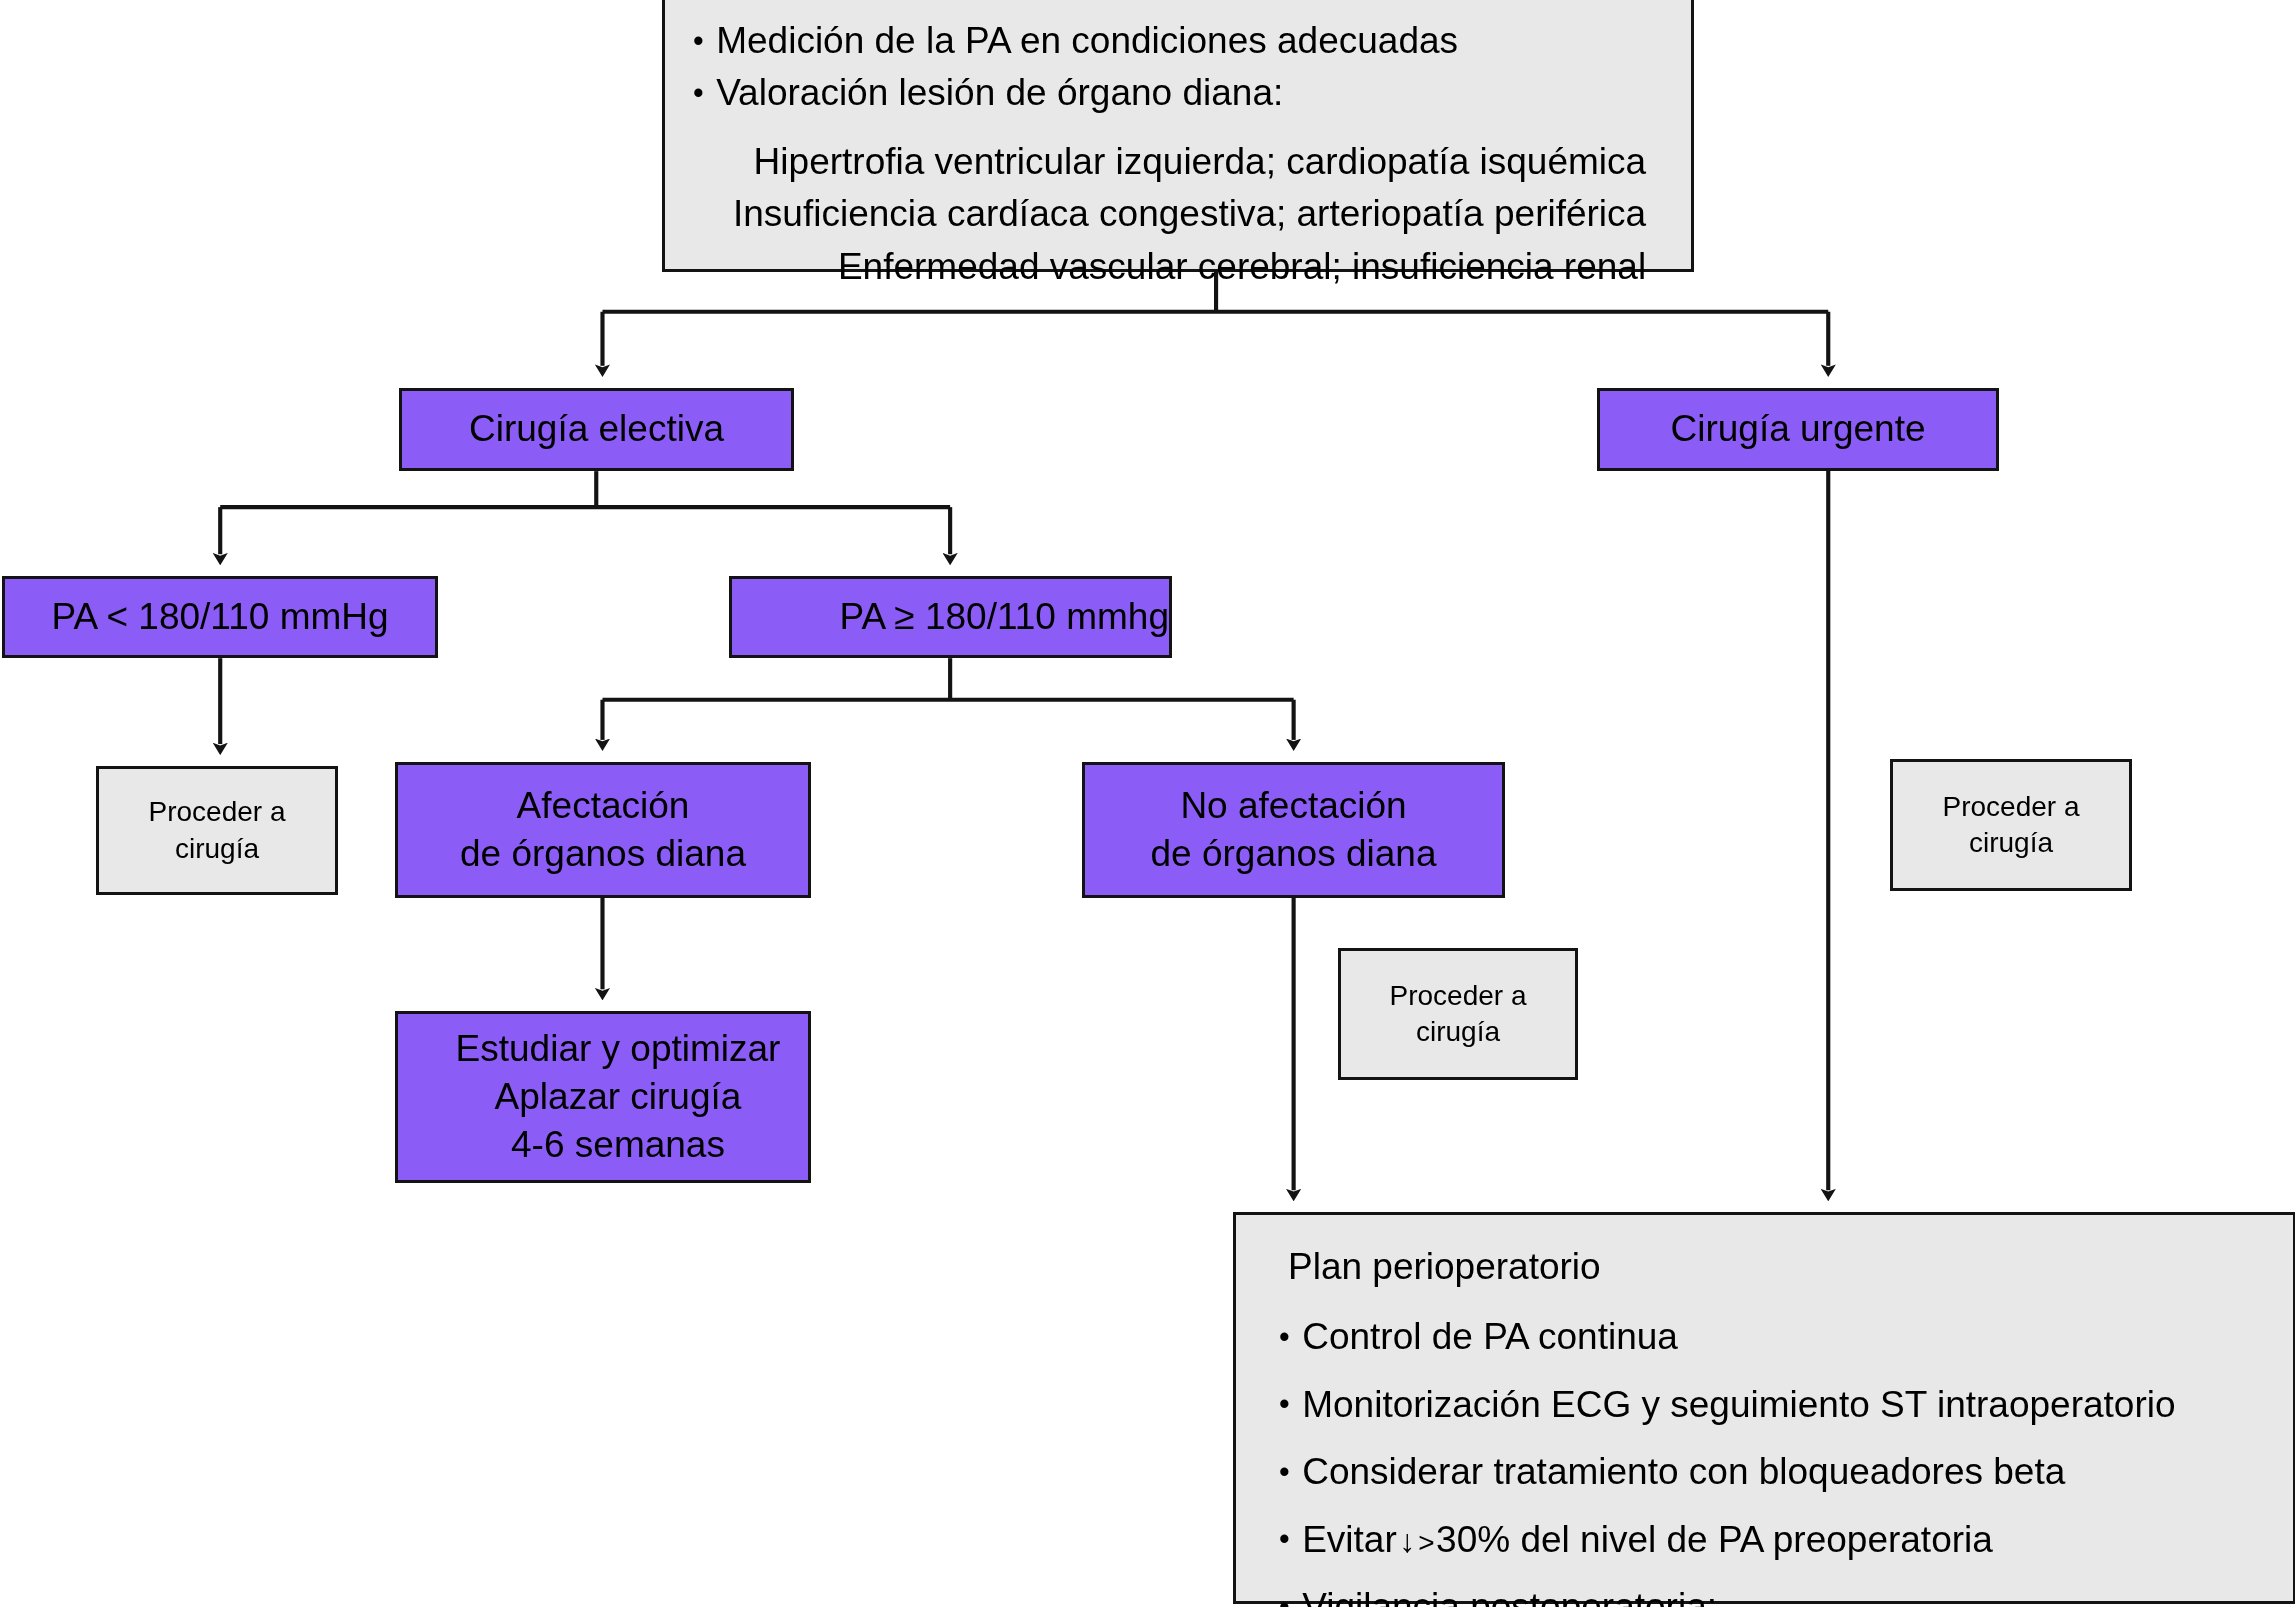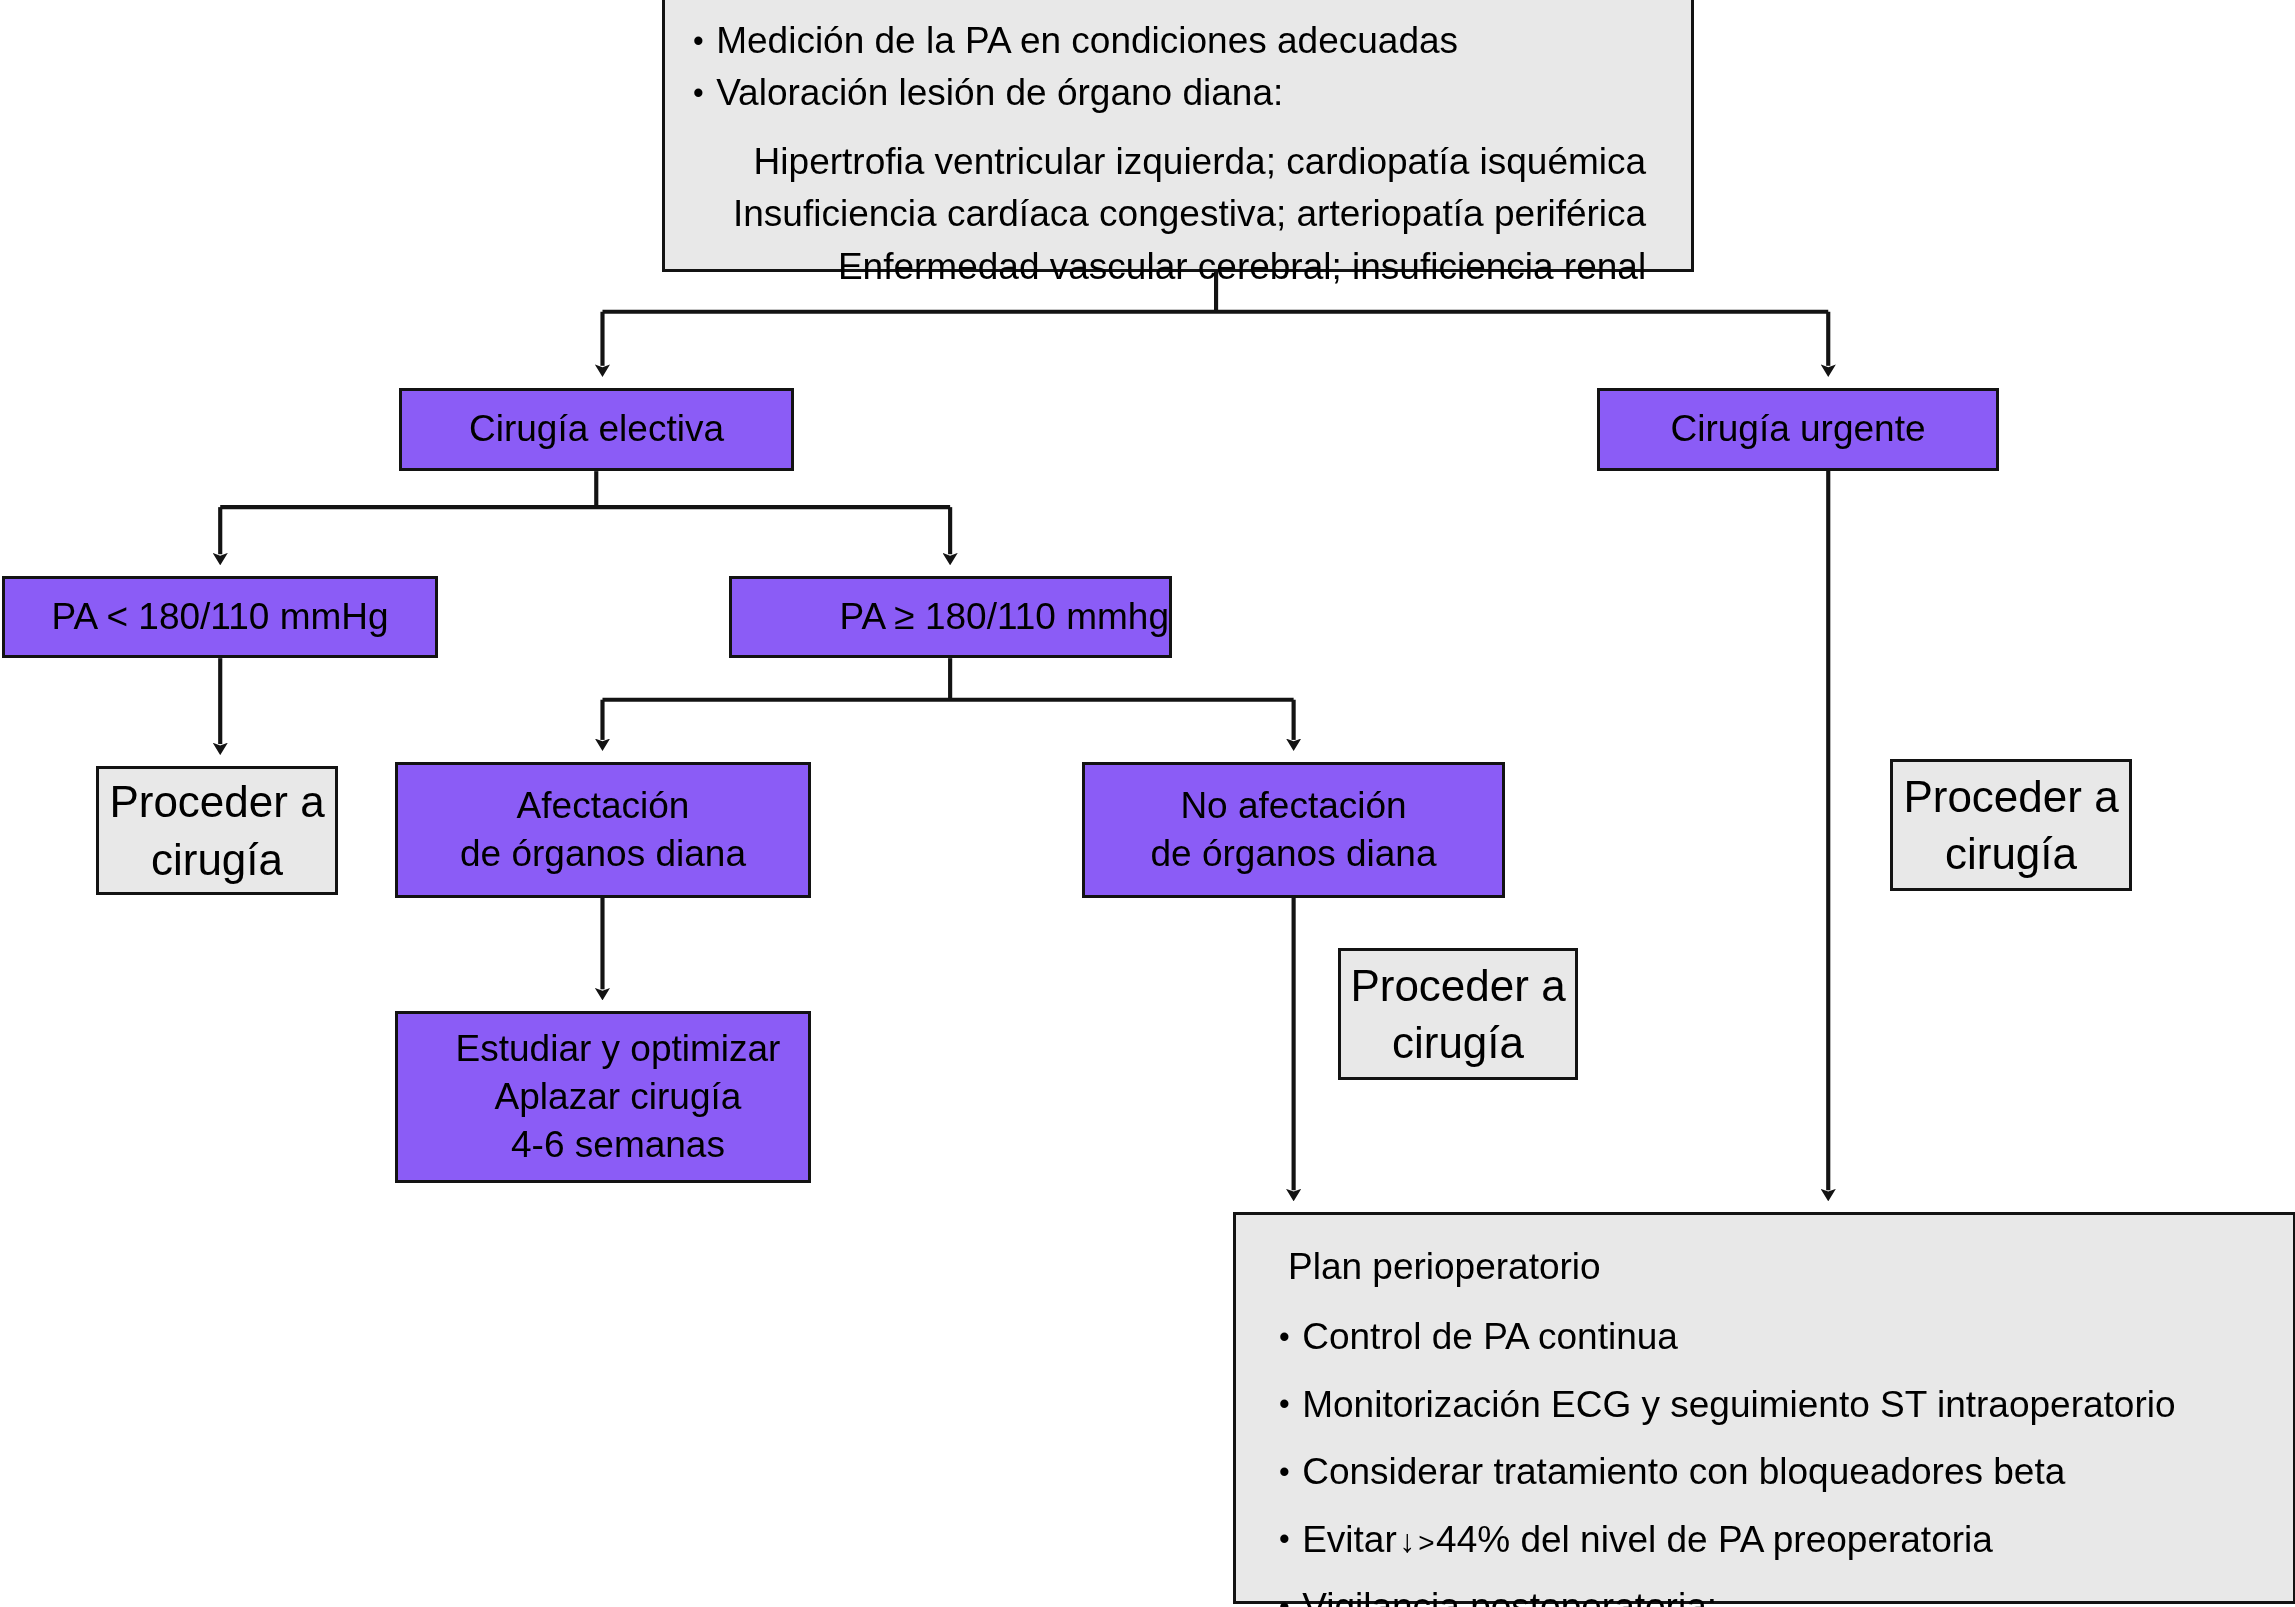--- a/index.html
+++ b/index.html
@@ -39,21 +39,21 @@
     line-height: 1.30;
   }
   .node-box.shaded {
     background: #e8e8e8;
   }
   .line {
     white-space: nowrap;
   }
   
   .t-lg   { font-size: 37px; }
-  .t-md   { font-size: 44px; }
+  .t-md   { font-size: 28px; }
 
   
   #box-assessment {
     left: 662px; top: -4.2px; width: 1032px; height: 276px;
     padding: 18px 0 0 0;
     align-items: flex-start;
     justify-content: flex-start;
   }
   .bullet-row {
     display: flex;
@@ -221,21 +221,21 @@
     <div class="bullet-row">
       <span class="bullet-dot">•</span>
       <span class="line t-lg">Considerar tratamiento con bloqueadores beta</span>
     </div>
 
     <div class="bullet-row">
       <span class="bullet-dot">•</span>
       <span class="line t-lg">Evitar</span>
       <span class="arrow-down-glyph">↓</span>
       <span class="gt-small">&gt;</span>
-      <span class="line t-lg">44% del nivel de PA preoperatoria</span>
+      <span class="line t-lg">30% del nivel de PA preoperatoria</span>
     </div>
 
     <div class="bullet-row">
       <span class="bullet-dot">•</span>
       <span class="line t-lg">Vigilancia postoperatoria:</span>
     </div>
 
   </div>
 
 </div>

